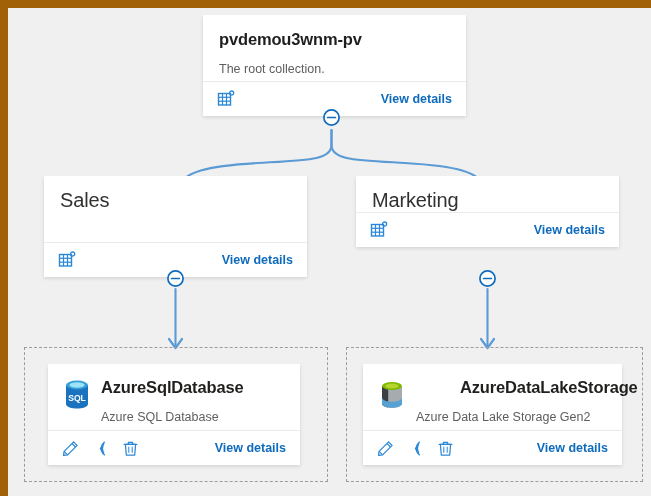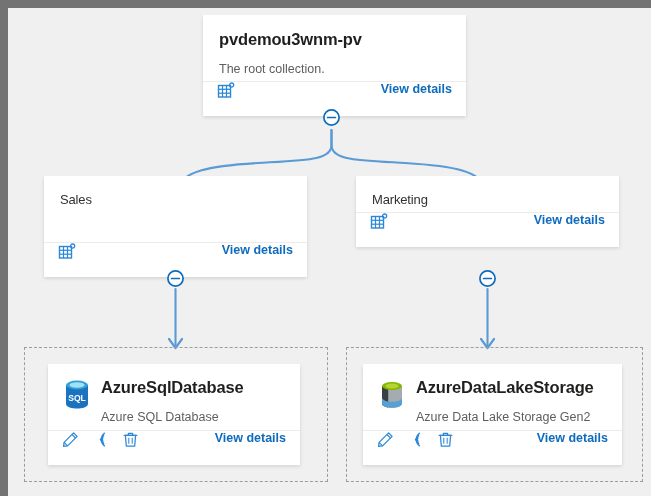--- a/index.html
+++ b/index.html
@@ -4,21 +4,21 @@
 <style>
   html, body {
     margin: 0;
     padding: 0;
     background: #ffffff;
   }
   #screen {
     position: relative;
     width: 651px;
     height: 496px;
-    background: #737373;
+    background: #a16207;
     font-family: "Liberation Sans", sans-serif;
     overflow: hidden;
   }
   #canvas {
     position: absolute;
     left: 8px;
     top: 8px;
     width: 643px;
     height: 488px;
     background: #f0f0f0;
@@ -50,39 +50,39 @@
   .card-title {
     font-size: 16.5px;
     color: #201f1e;
     font-weight: 600;
     line-height: 20px;
     letter-spacing: -0.15px;
     white-space: nowrap;
   }
   .card-title.plain {
     font-weight: 400;
-    font-size: 13px;
+    font-size: 20px;
     color: #323130;
   }
   .card-sub {
     font-size: 12.5px;
     color: #605e5c;
     line-height: 17px;
     margin-top: 12px;
     white-space: nowrap;
   }
   .card-footer {
     position: absolute;
     left: 0;
     right: 0;
     bottom: 0;
     height: 35px;
     border-top: 1px solid #edebe9;
     display: flex;
-    align-items: flex-start;
+    align-items: center;
     padding: 0 14px;
     box-sizing: border-box;
   }
   .footer-actions {
     display: flex;
     align-items: center;
     gap: 13px;
   }
   .view-details {
     margin-left: auto;
@@ -281,21 +281,21 @@
         <span class="asset-icon">
           <svg width="30" height="34" viewBox="0 0 30 34">
             <path d="M5 9 L5 26.5 C5 29.3 10.4 30.8 15 30.8 C19.6 30.8 25 29.3 25 26.5 L25 9 Z" fill="#a6abb0"></path>
             <path d="M5 9 L5 26.5 C5 28.6 8 29.9 11.2 30.5 L11.2 9 Z" fill="#3a3f44"></path>
             <path d="M5 20.5 L5 26.5 C5 29.3 10.4 30.8 15 30.8 C19.6 30.8 25 29.3 25 26.5 L25 20.5 C25 23.3 19.6 24.8 15 24.8 C10.4 24.8 5 23.3 5 20.5 Z" fill="#56a0d3"></path>
             <ellipse cx="15" cy="9" rx="10" ry="4" fill="#7fba00"></ellipse>
             <ellipse cx="15" cy="9" rx="6.6" ry="2.5" fill="#b8d432"></ellipse>
           </svg>
         </span>
         <span class="asset-text">
-          <span class="card-title" style="display:block;">AzureDataLakeStorage</span>
+          <span class="card-title" style="display:block;margin-left:44px;">AzureDataLakeStorage</span>
           <span class="card-sub" style="display:block;">Azure Data Lake Storage Gen2</span>
         </span>
       </div>
       <div class="card-footer">
         <span class="footer-actions">
           <span class="icon-btn">
             <svg width="17" height="17" viewBox="0 0 17 17">
               <path d="M11.6 1.9 L15.1 5.4 L5.6 14.9 L1.6 15.4 L2.1 11.4 Z" fill="none" stroke="#2b88d8" stroke-width="1.25" stroke-linejoin="round"></path>
               <line x1="10" y1="3.5" x2="13.5" y2="7" stroke="#2b88d8" stroke-width="1.1"></line>
               <line x1="2.1" y1="11.4" x2="5.6" y2="14.9" stroke="#2b88d8" stroke-width="1.1"></line>

